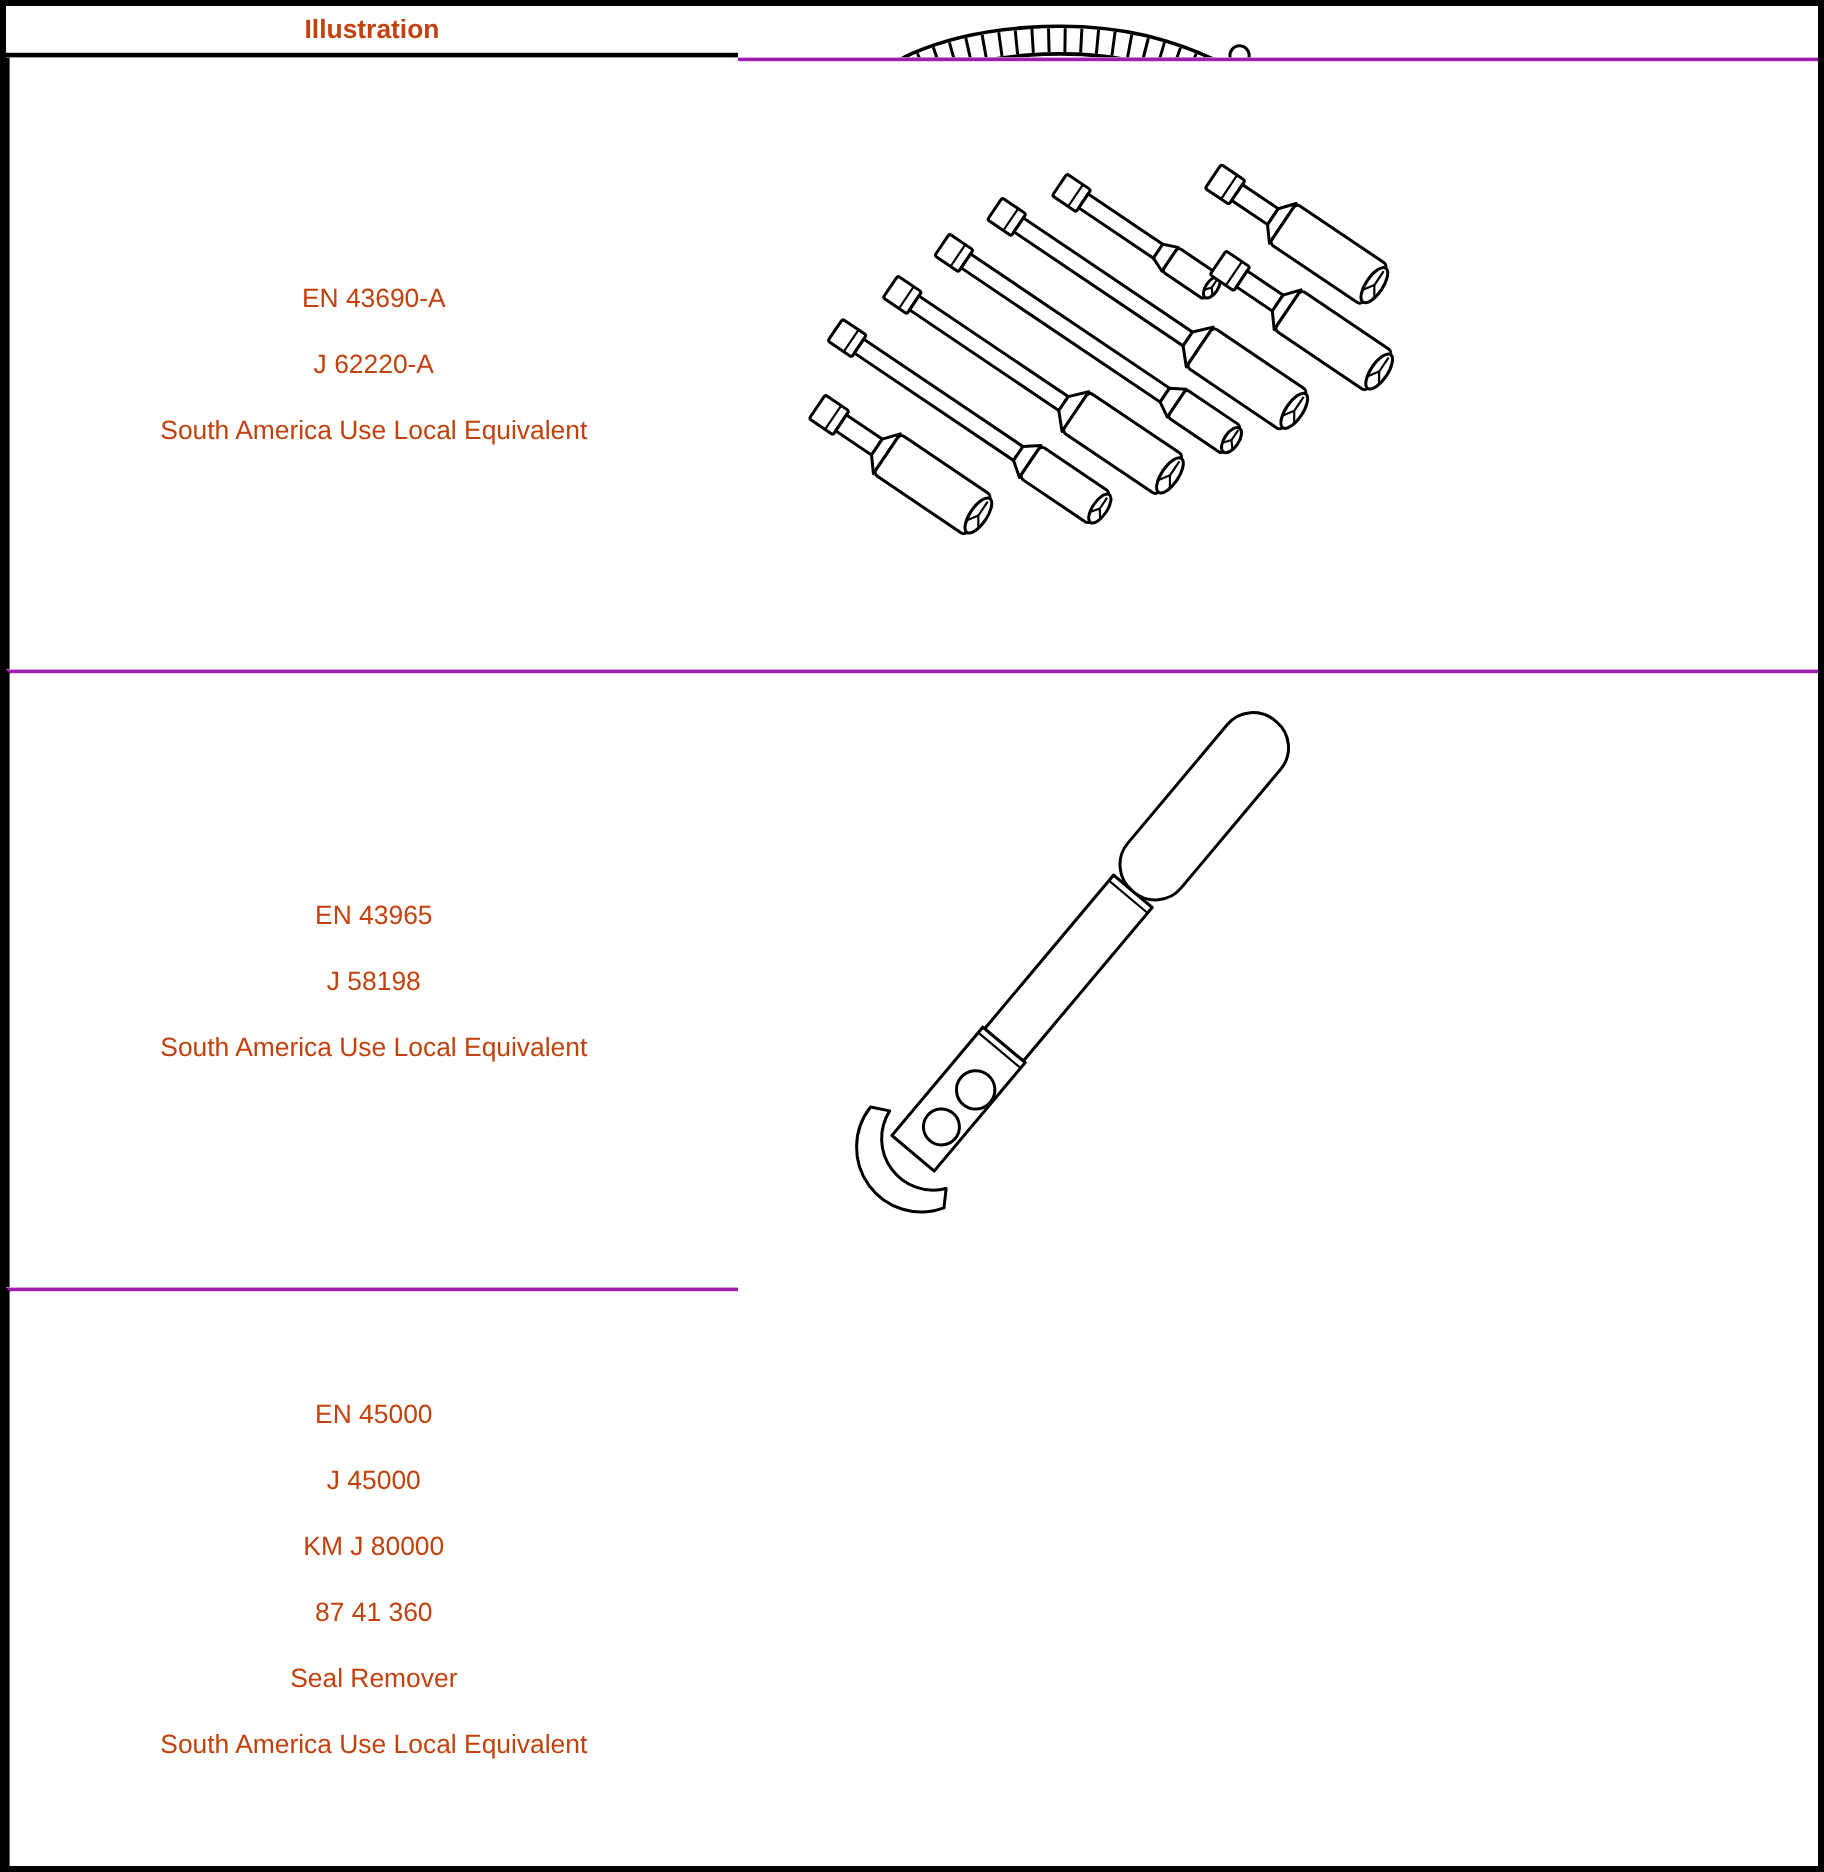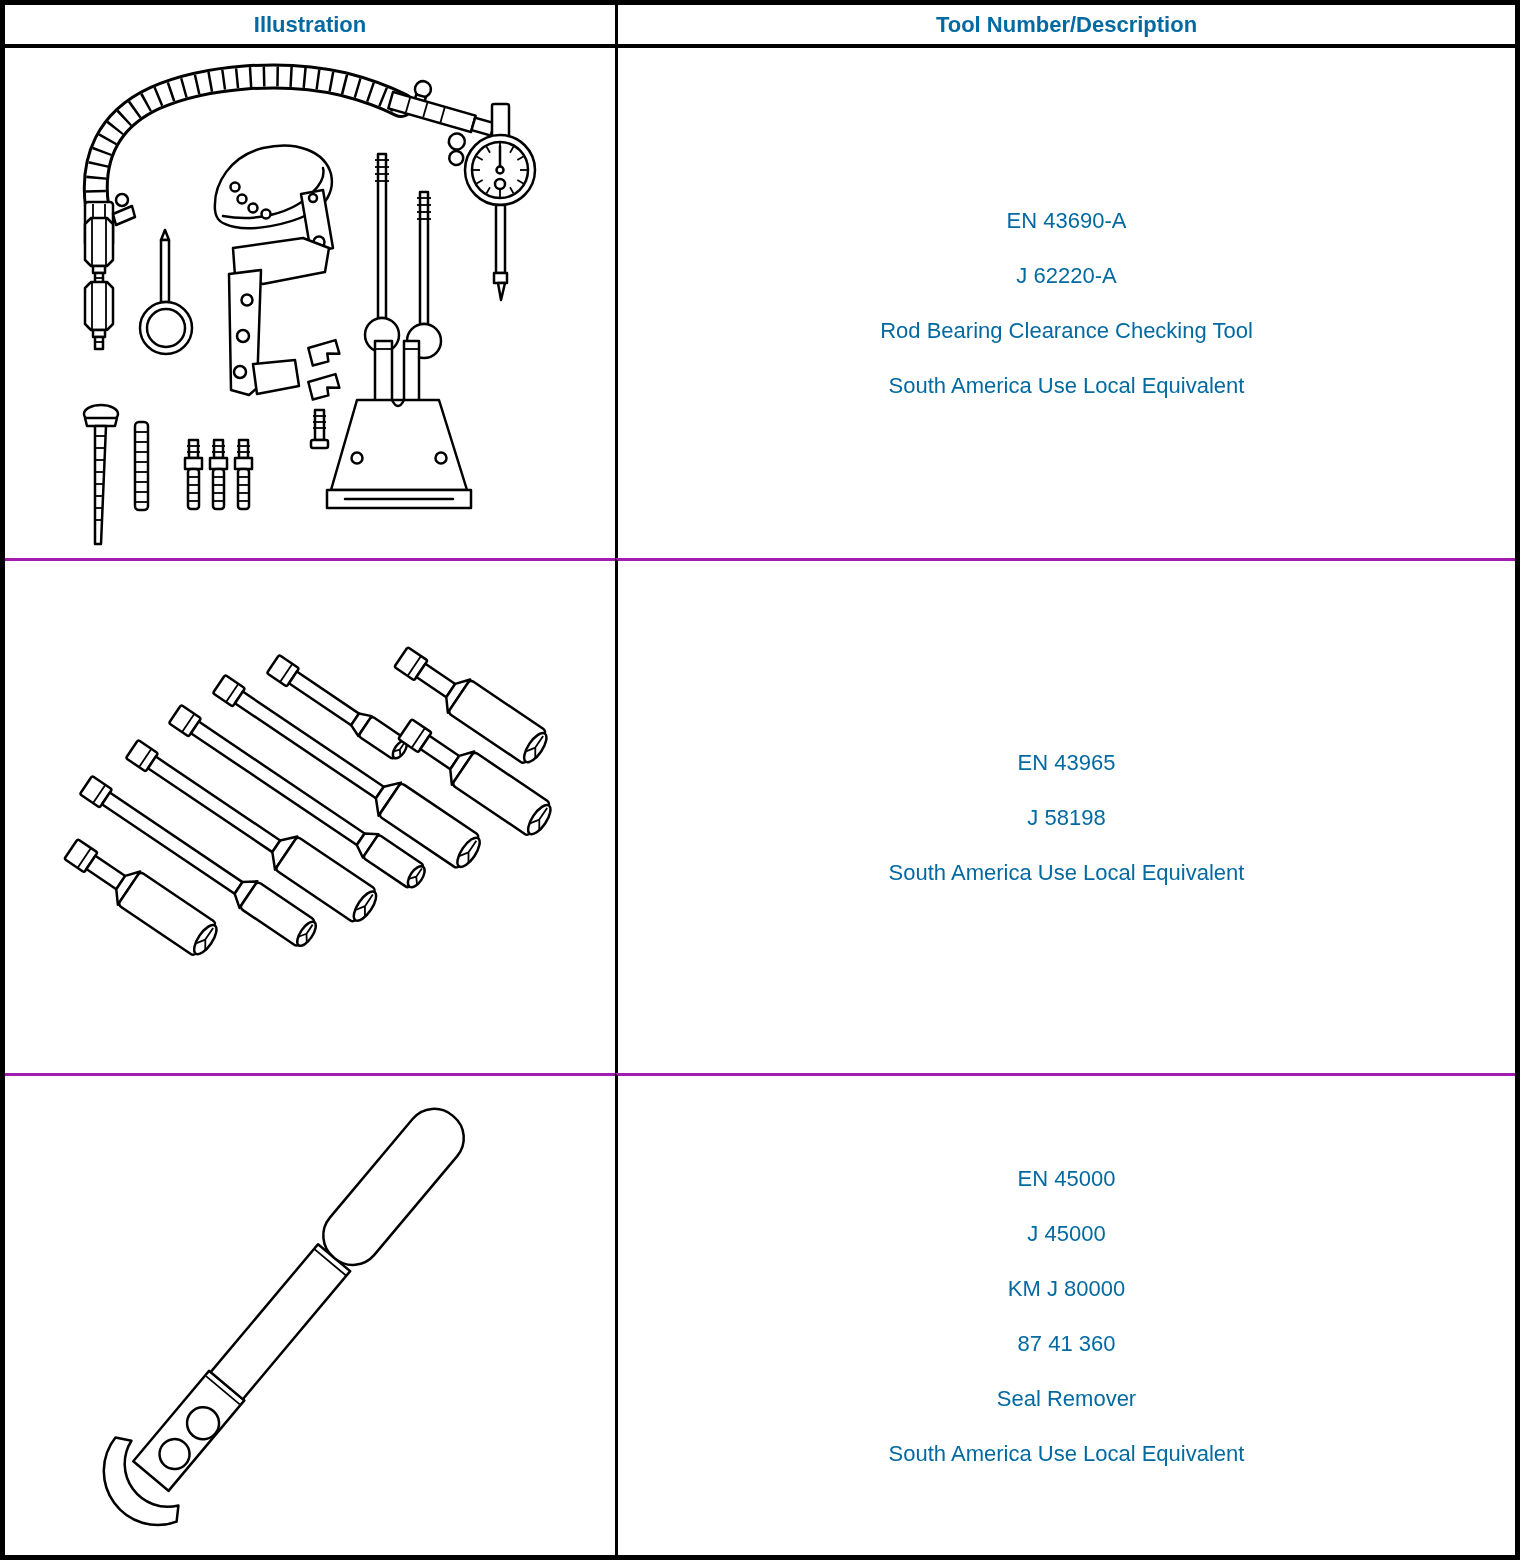--- a/index.html
+++ b/index.html
@@ -4,21 +4,21 @@
 <style>
   html,body { margin:0; padding:0; background:#ffffff; }
   body { width:1520px; height:1560px; }
   .doc {
     width:1520px; height:1560px; box-sizing:border-box;
     border:5px solid #000; background:#fff;
     display:grid;
     grid-template-columns:610px 900px;
     grid-template-rows:43px 510px 515px 482px;
     font-family:"Liberation Sans", sans-serif;
-    color:#0369a1;
+    color:#c2410c;
   }
   .cell { box-sizing:border-box; overflow:hidden; background:#fff; }
   .col2 { border-left:3px solid #000; }
   .hdr  { border-bottom:4px solid #000; display:flex; align-items:center; justify-content:center;
           font-size:22px; font-weight:700; }
   .rtop { border-top:3px solid #a21caf; }
   .desc { display:flex; flex-direction:column; align-items:center; justify-content:center; text-align:center; }
   .desc div { font-size:22px; line-height:55px; white-space:nowrap; }
   .illu svg { display:block; }
   .sf { stroke:#000; stroke-width:2.5; fill:#fff; stroke-linejoin:round; }
@@ -28,23 +28,20 @@
   .hoseI { stroke:#fff; stroke-width:20; fill:none; stroke-linecap:round; }
   .hoseS { stroke:#000; stroke-width:20; fill:none; stroke-linecap:butt; stroke-dasharray:2.5 11; }
 </style>
 </head>
 <body>
 
 <div class="doc">
 
   <div class="cell hdr">
     <span>Illustration</span>
-  </div>
-  <div class="cell hdr col2">
-    <span>Tool Number/Description</span>
   </div>
 
   <div class="cell illu">
     <svg width="610" height="510" viewBox="0 0 610 510">
 
       <g>
         <path class="hoseO" d="M 92,158 C 86,112 102,72 150,50 C 200,28 278,22 338,36 C 362,42 380,49 396,57"></path>
         <path class="hoseI" d="M 92,158 C 86,112 102,72 150,50 C 200,28 278,22 338,36 C 362,42 380,49 396,57"></path>
         <path class="hoseS" d="M 92,158 C 86,112 102,72 150,50 C 200,28 278,22 338,36 C 362,42 380,49 396,57"></path>
       </g>
@@ -244,21 +241,20 @@
         <line class="l" x1="340" y1="451" x2="448" y2="451"></line>
         <circle class="sf" cx="352" cy="410" r="5.5"></circle>
         <circle class="sf" cx="436" cy="410" r="5.5"></circle>
       </g>
     </svg>
   </div>
 
   <div class="cell desc col2">
     <div>EN 43690-A</div>
     <div>J 62220-A</div>
-    <div>Rod Bearing Clearance Checking Tool</div>
     <div>South America Use Local Equivalent</div>
   </div>
 
   <div class="cell illu rtop">
     <svg width="610" height="512" viewBox="0 0 610 512">
 
       <g transform="translate(268,103) rotate(34)">
         <rect class="sf" x="0" y="-11" width="24" height="22" rx="2"></rect>
           <line class="t" x1="16" y1="-11" x2="16" y2="11"></line>
         <rect class="sf" x="24" y="-7" width="75" height="14"></rect>

